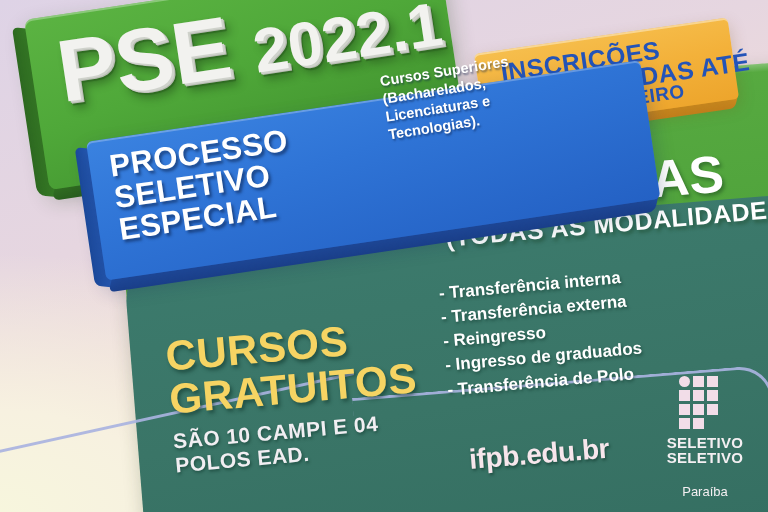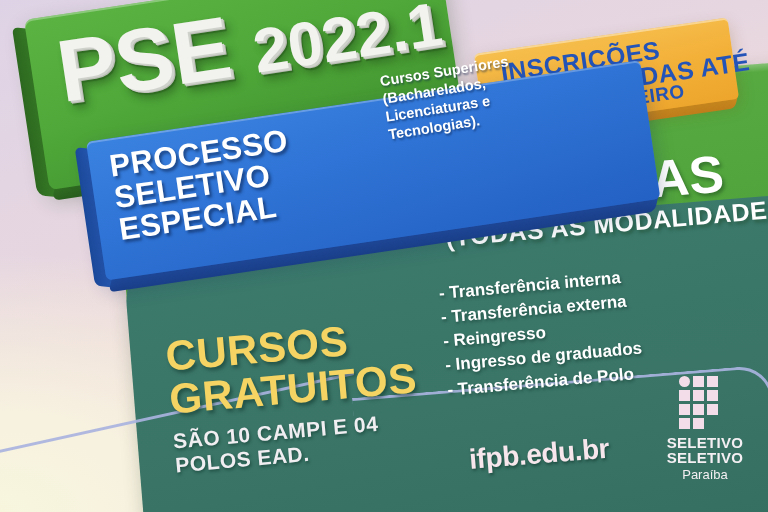--- a/index.html
+++ b/index.html
@@ -291,21 +291,21 @@
     display:block;
   }
   .logo-grid i.circ { border-radius:50%; }
   .logo-name {
     font-size:15px; font-weight:bold;
     color:#f4eff2; line-height:1.02;
     letter-spacing:.3px;
   }
   .logo-state {
     font-size:13px; font-weight:normal;
-    color:#f4eff2; margin-top:1px;text-align:center;
+    color:#f4eff2; margin-top:18px;text-align:center;
   }
 </style>
 </head>
 <body>
 
 <div id="poster">
 
   <div class="bg"></div>
 
   <div class="green-plate">

